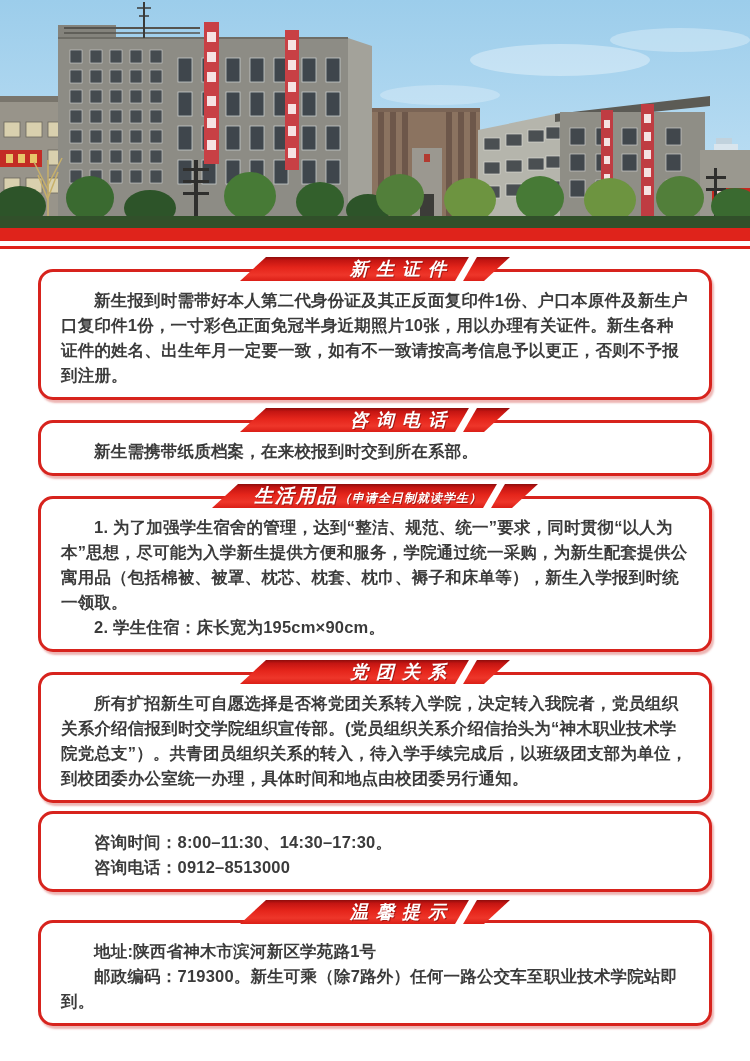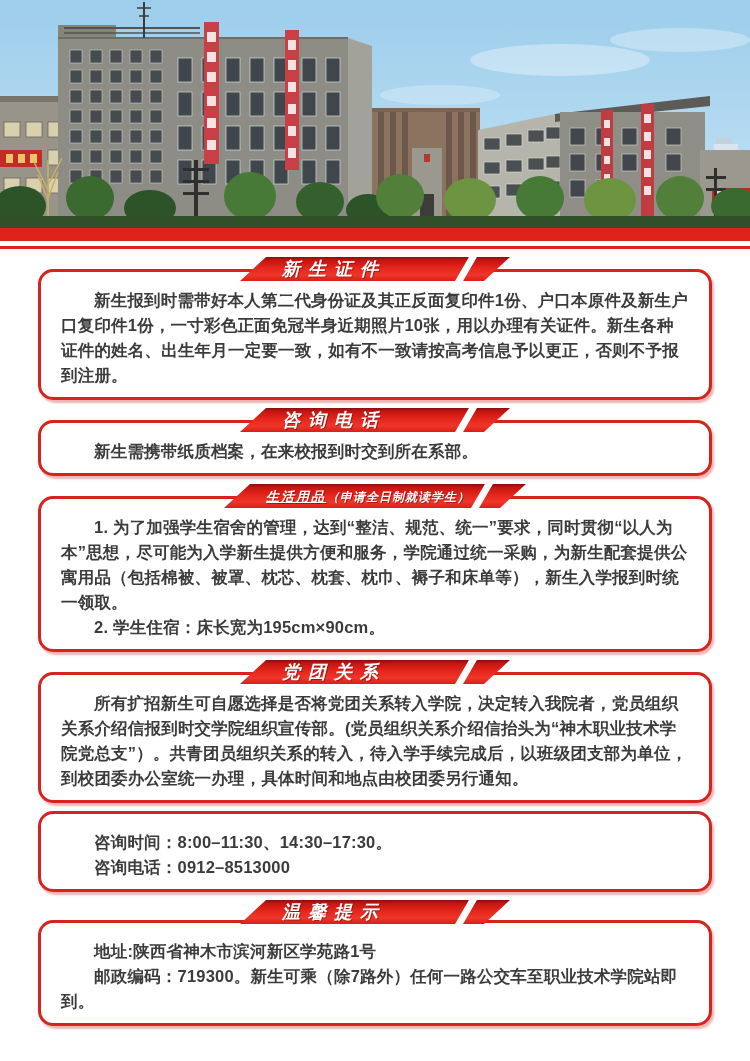--- a/index.html
+++ b/index.html
@@ -19,32 +19,32 @@
   .content { padding:0 38px; }
   .section { margin-top:8px; }
   .banner {
     position:relative; z-index:2;
     width:max-content; min-width:270px; max-width:480px;
     margin:0 auto -12px auto;
     height:24px; line-height:24px;
     padding:0 56px 0 42px;
     background:linear-gradient(180deg,#8e0d0c 0%,#c31512 14%,#e5251b 45%,#ee362a 75%,#db1f17 100%);
     clip-path:polygon(26px 0, 100% 0, calc(100% - 26px) 100%, 0 100%);
-    text-align:left; white-space:nowrap;
+    text-align:right; white-space:nowrap;
   }
   .banner .slash {
     position:absolute; top:-2px; bottom:-2px; right:40px; width:8px;
     background:#ffffff; transform:skewX(-30deg);
   }
   .banner-text {
     color:#ffffff; font-weight:bold; font-style:italic;
     font-size:18px; letter-spacing:8px;
     text-shadow:1px 1px 0 rgba(120,10,10,.6);
   }
-  .banner.long .banner-text { letter-spacing:2px; font-size:13px;text-decoration:underline; }
+  .banner.long .banner-text { letter-spacing:2px; font-size:19px; }
   .banner-note {
     color:#ffffff; font-weight:bold; font-style:italic;
     font-size:12px; letter-spacing:1px; margin-left:1px;
     text-shadow:1px 1px 0 rgba(120,10,10,.6);
   }
   .box {
     position:relative; z-index:1;
     border:3px solid #d7231d; border-radius:15px;
     background:#ffffff;
     box-shadow:2px 3px 2px rgba(214,90,86,.45);

